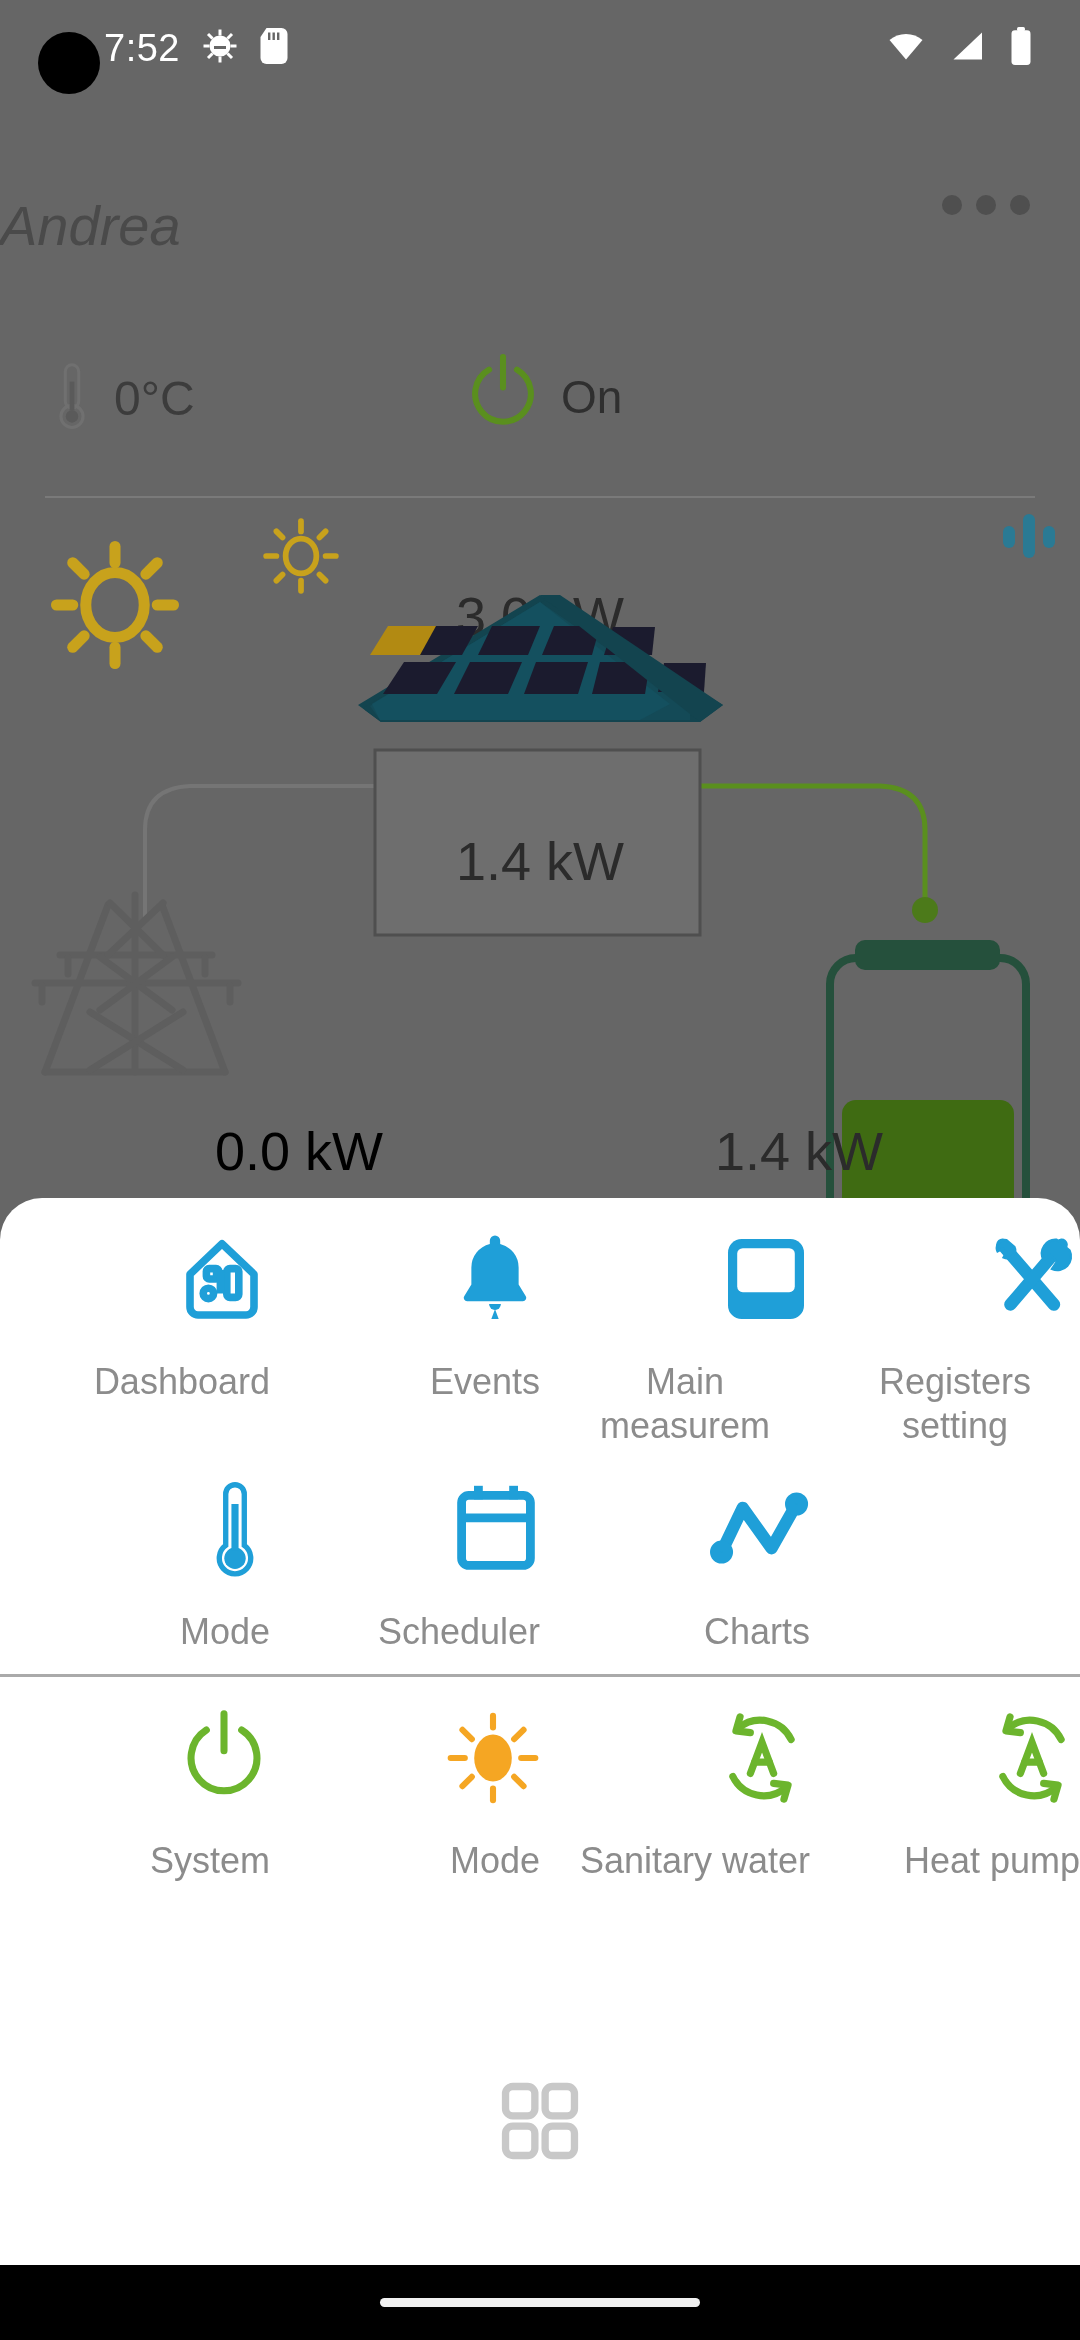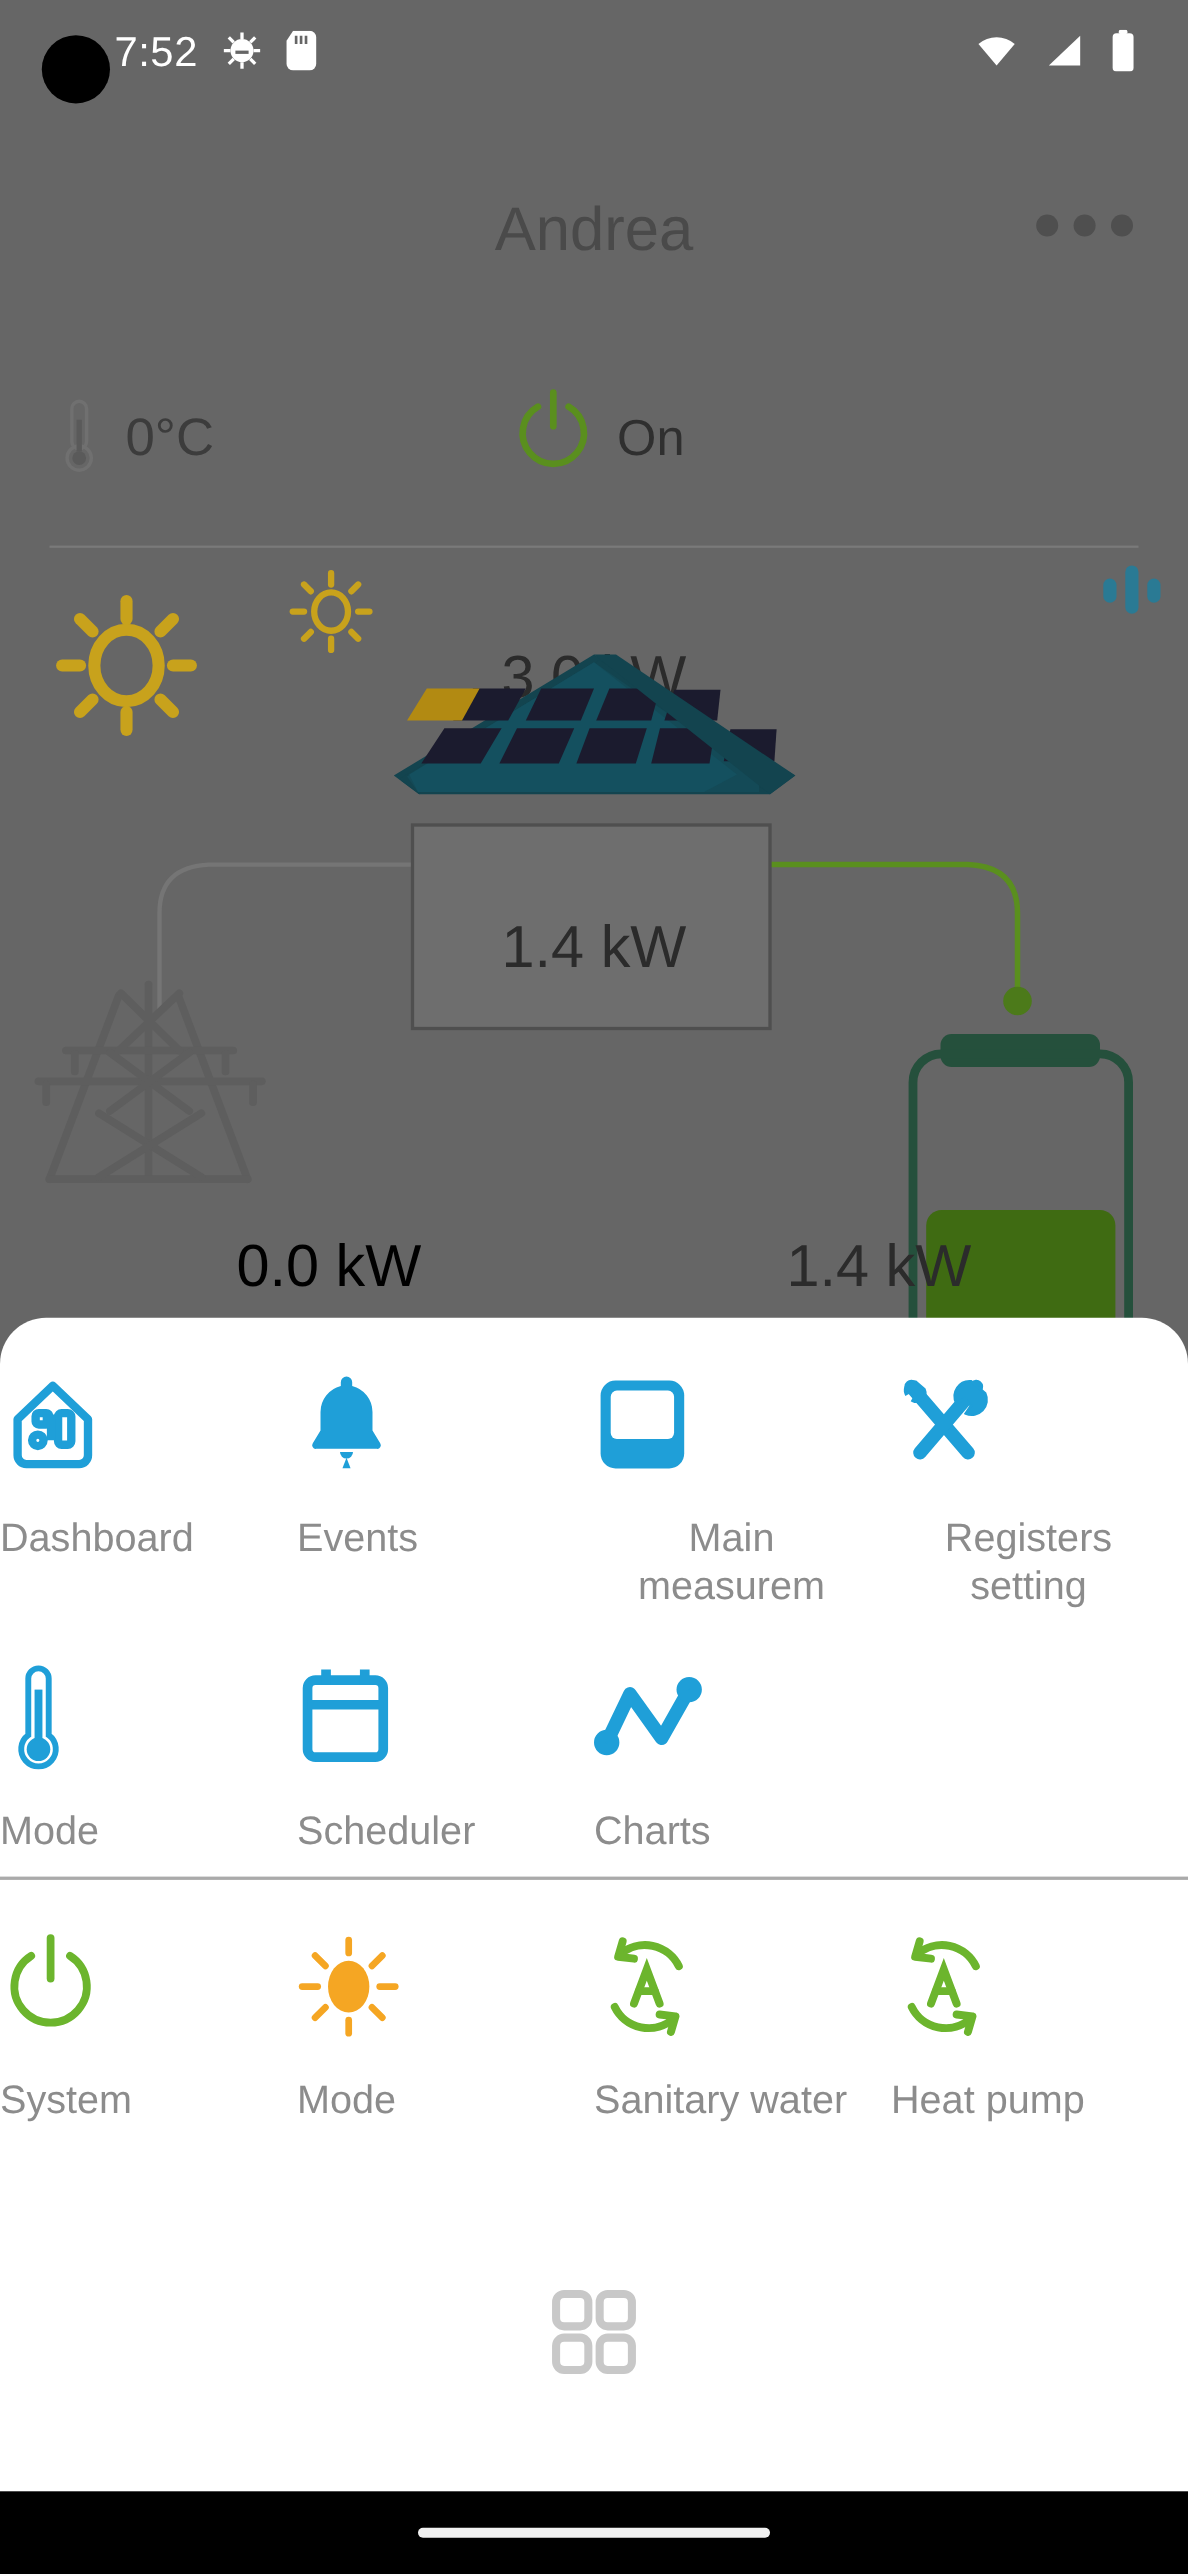--- a/index.html
+++ b/index.html
@@ -31,22 +31,22 @@
   .sb-right{ margin-left:auto; display:flex; align-items:center; gap:22px; padding-right:46px; }
   .sb-clock{ color:#ffffff; font-size:38px; letter-spacing:0.5px; }
   .camera-hole{
     position:absolute; left:38px; top:32px;
     width:62px; height:62px; border-radius:50%;
     background:#000;
   }
 
   
   #header{
-    position:absolute; left:0; top:152px; width:1080px; height:110px;
-    display:flex; align-items:center; justify-content:center;
+    position:absolute; left:0; top:170px; width:1080px; height:110px;
+    display:flex; align-items:center; justify-content:flex-start;font-style:italic;
   }
   #page-title{
     font-size:56px; color:#4a4a4a; font-weight:400;
   }
   #overflow-menu{
     position:absolute; right:50px; top:195px;
     display:flex; gap:14px;
   }
   #overflow-menu i{
     display:block; width:20px; height:20px; border-radius:50%;
@@ -106,22 +106,22 @@
     background:#ffffff;
     border-top-left-radius:42px;
     border-top-right-radius:42px;
   }
   .grid-row{
     display:flex;
     padding:0;
   }
   .grid-cell{
     width:270px;
-    display:flex; flex-direction:column; align-items:flex-start;
-    padding-top:42px;
+    display:flex; flex-direction:column; align-items:flex-end;
+    padding-top:26px;
   }
   .cell-icon{
     height:110px; display:flex; align-items:center; justify-content:center;
   }
   .cell-label{
     margin-top:26px;
     font-size:36px; line-height:44px;
     color:#8c8c8c; text-align:center;
     font-weight:400;
     max-width:250px;

